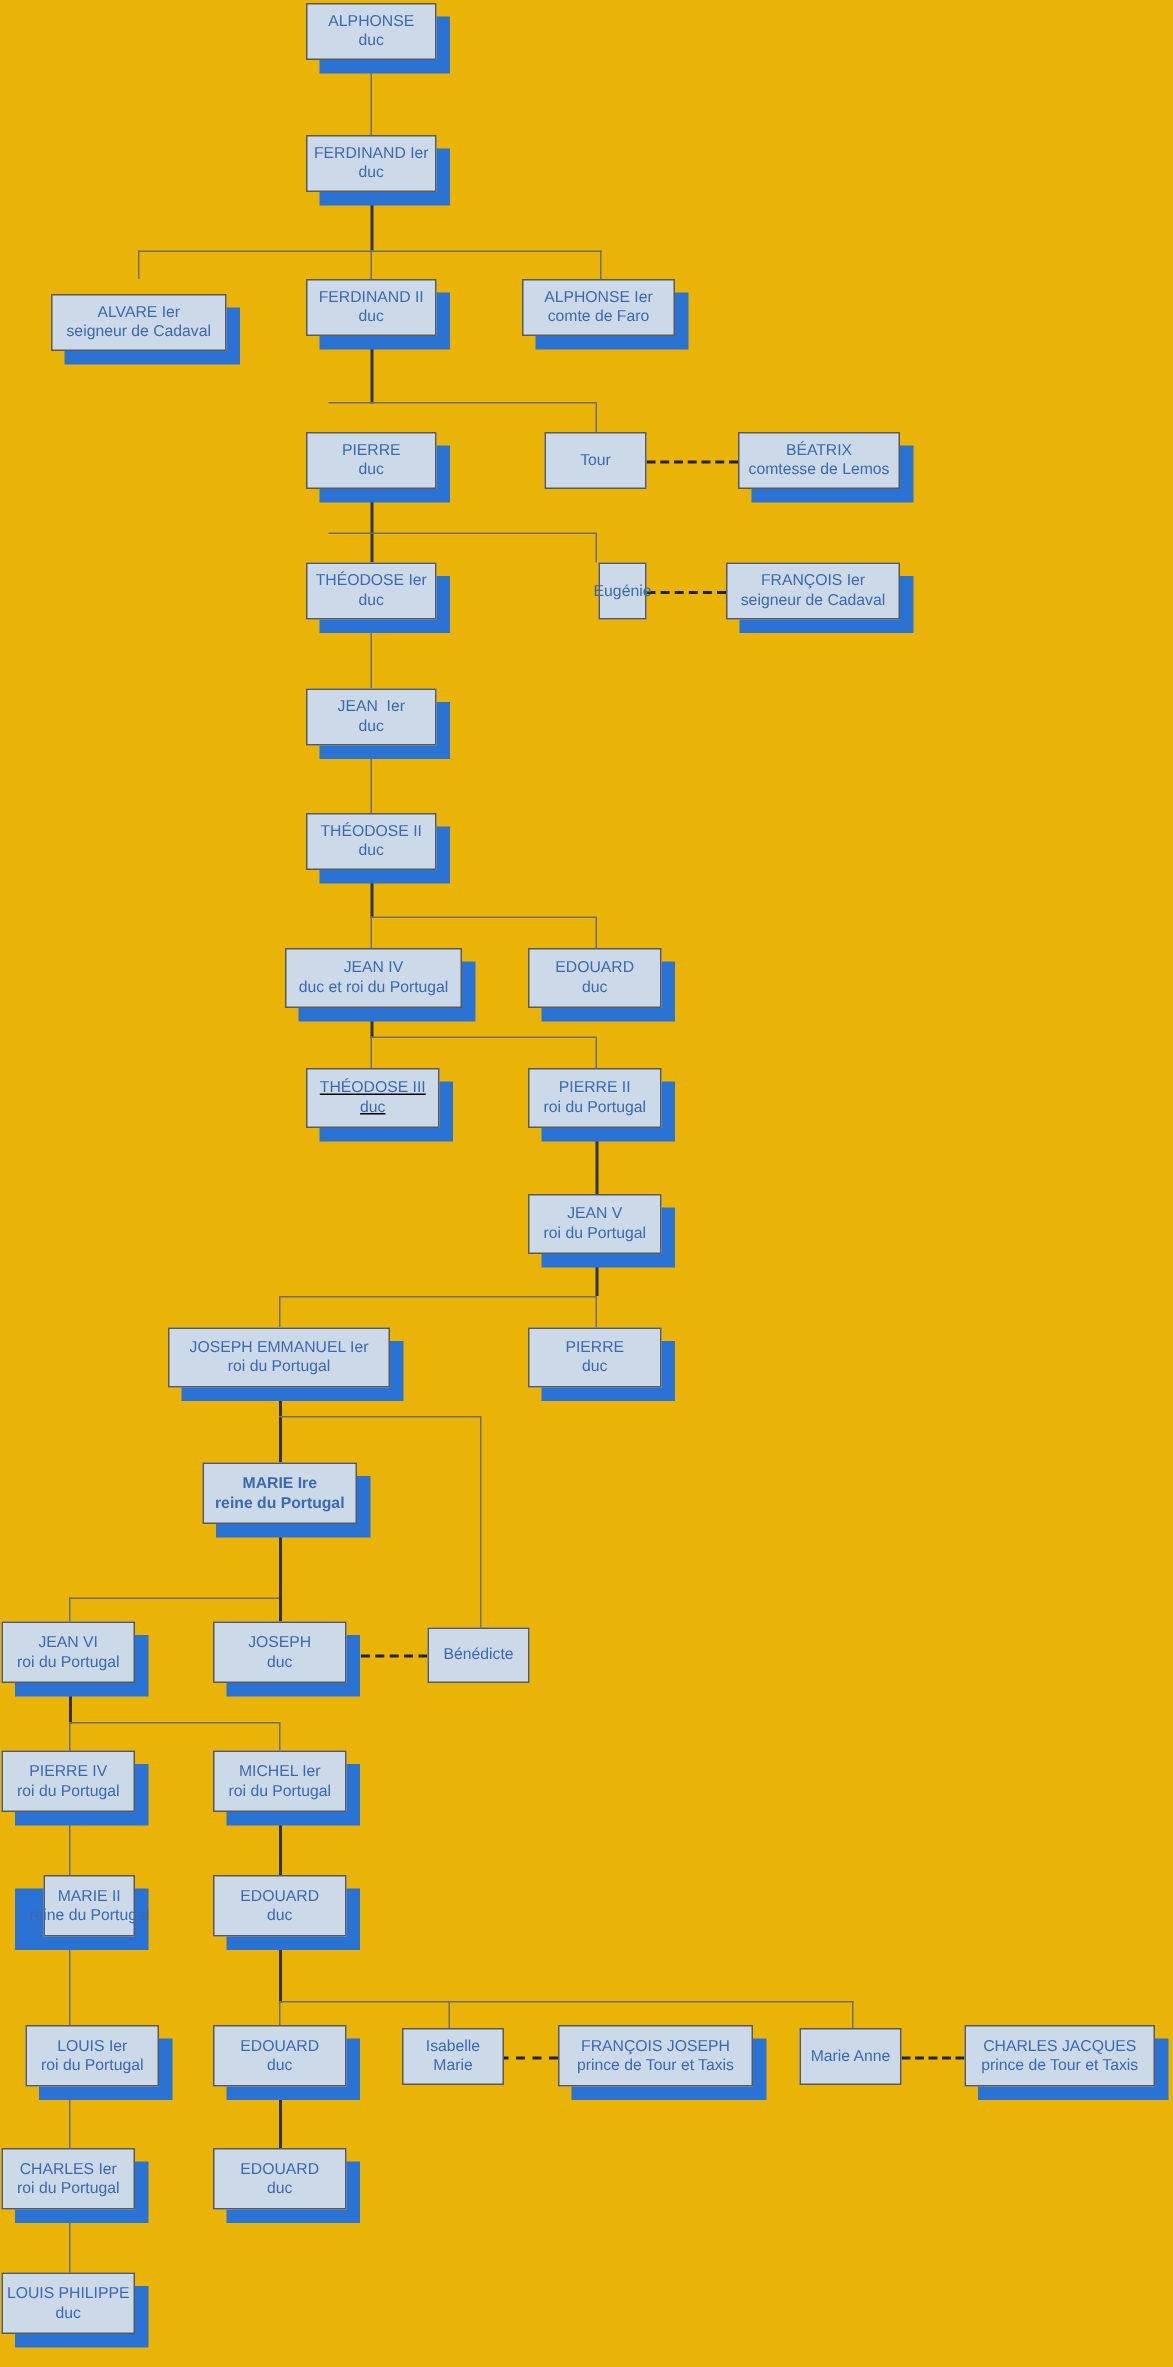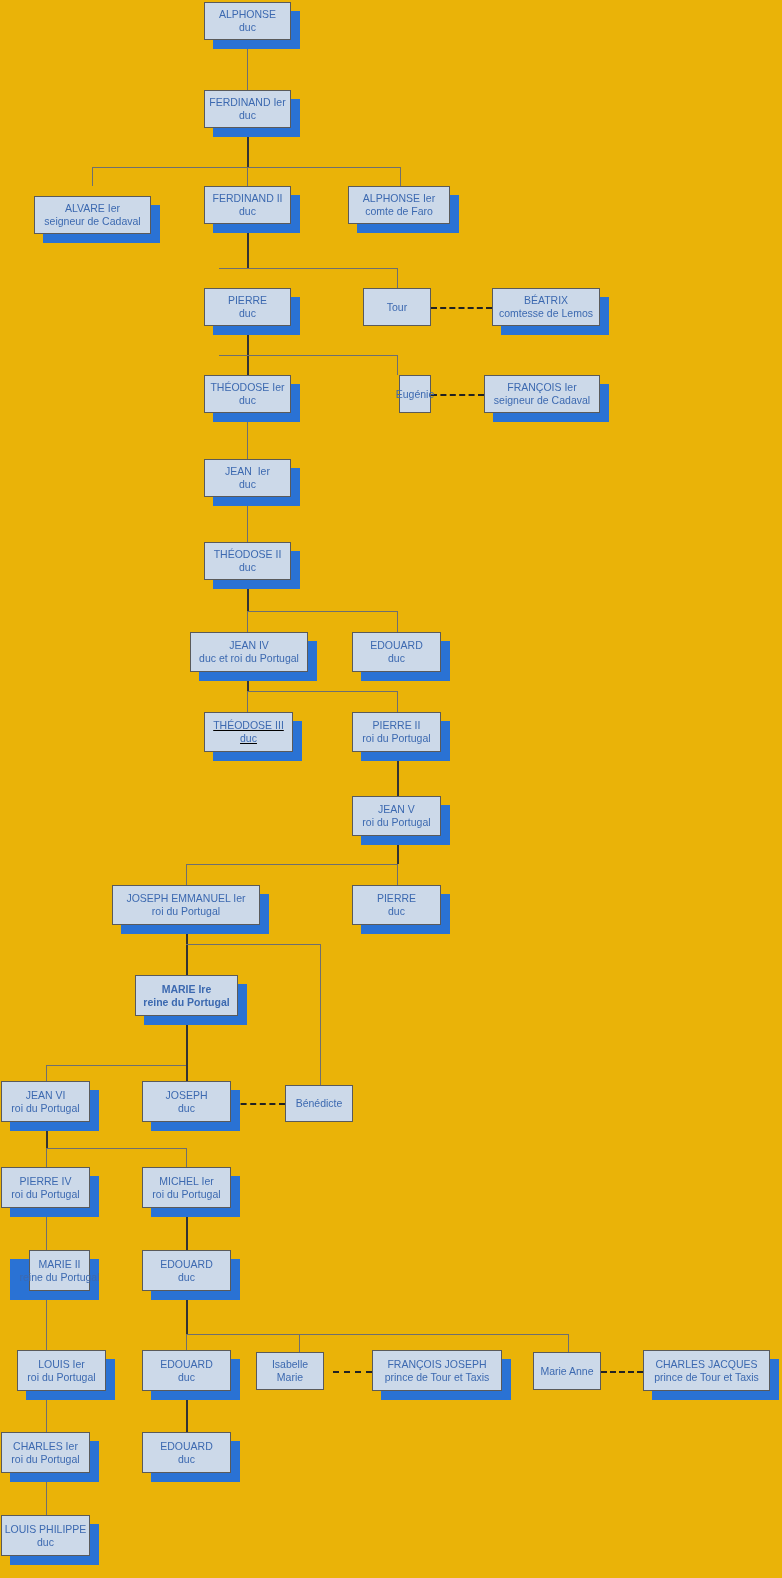--- a/index.html
+++ b/index.html
@@ -199,21 +199,21 @@
       <div class="body"><span class="l1">EDOUARD</span><span class="l2">duc</span></div>
     </div>
     <div class="node" style="left: 1px; top: 1350px; width: 89px; height: 41px; margin-left: 16px;">
       <div class="shadow"></div>
       <div class="body"><span class="l1">LOUIS Ier</span><span class="l2">roi du Portugal</span></div>
     </div>
     <div class="node" style="left: 142px; top: 1350px; width: 89px; height: 41px;">
       <div class="shadow"></div>
       <div class="body"><span class="l1">EDOUARD</span><span class="l2">duc</span></div>
     </div>
-    <div class="node noshadow" style="left: 256px; top: 1352px; width: 68px; height: 38px;">
+    <div class="node noshadow" style="left: 268px; top: 1352px; width: 68px; height: 38px;">
       <div class="body"><span class="l1">Isabelle</span><span class="l2">Marie</span></div>
     </div>
     <div class="node" style="left: 372px; top: 1350px; width: 130px; height: 41px;">
       <div class="shadow"></div>
       <div class="body"><span class="l1">FRANÇOIS JOSEPH</span><span class="l2">prince de Tour et Taxis</span></div>
     </div>
     <div class="node noshadow" style="left: 533px; top: 1352px; width: 68px; height: 38px;">
       <div class="body"><span class="l1">Marie Anne</span></div>
     </div>
     <div class="node" style="left: 643px; top: 1350px; width: 127px; height: 41px;">

